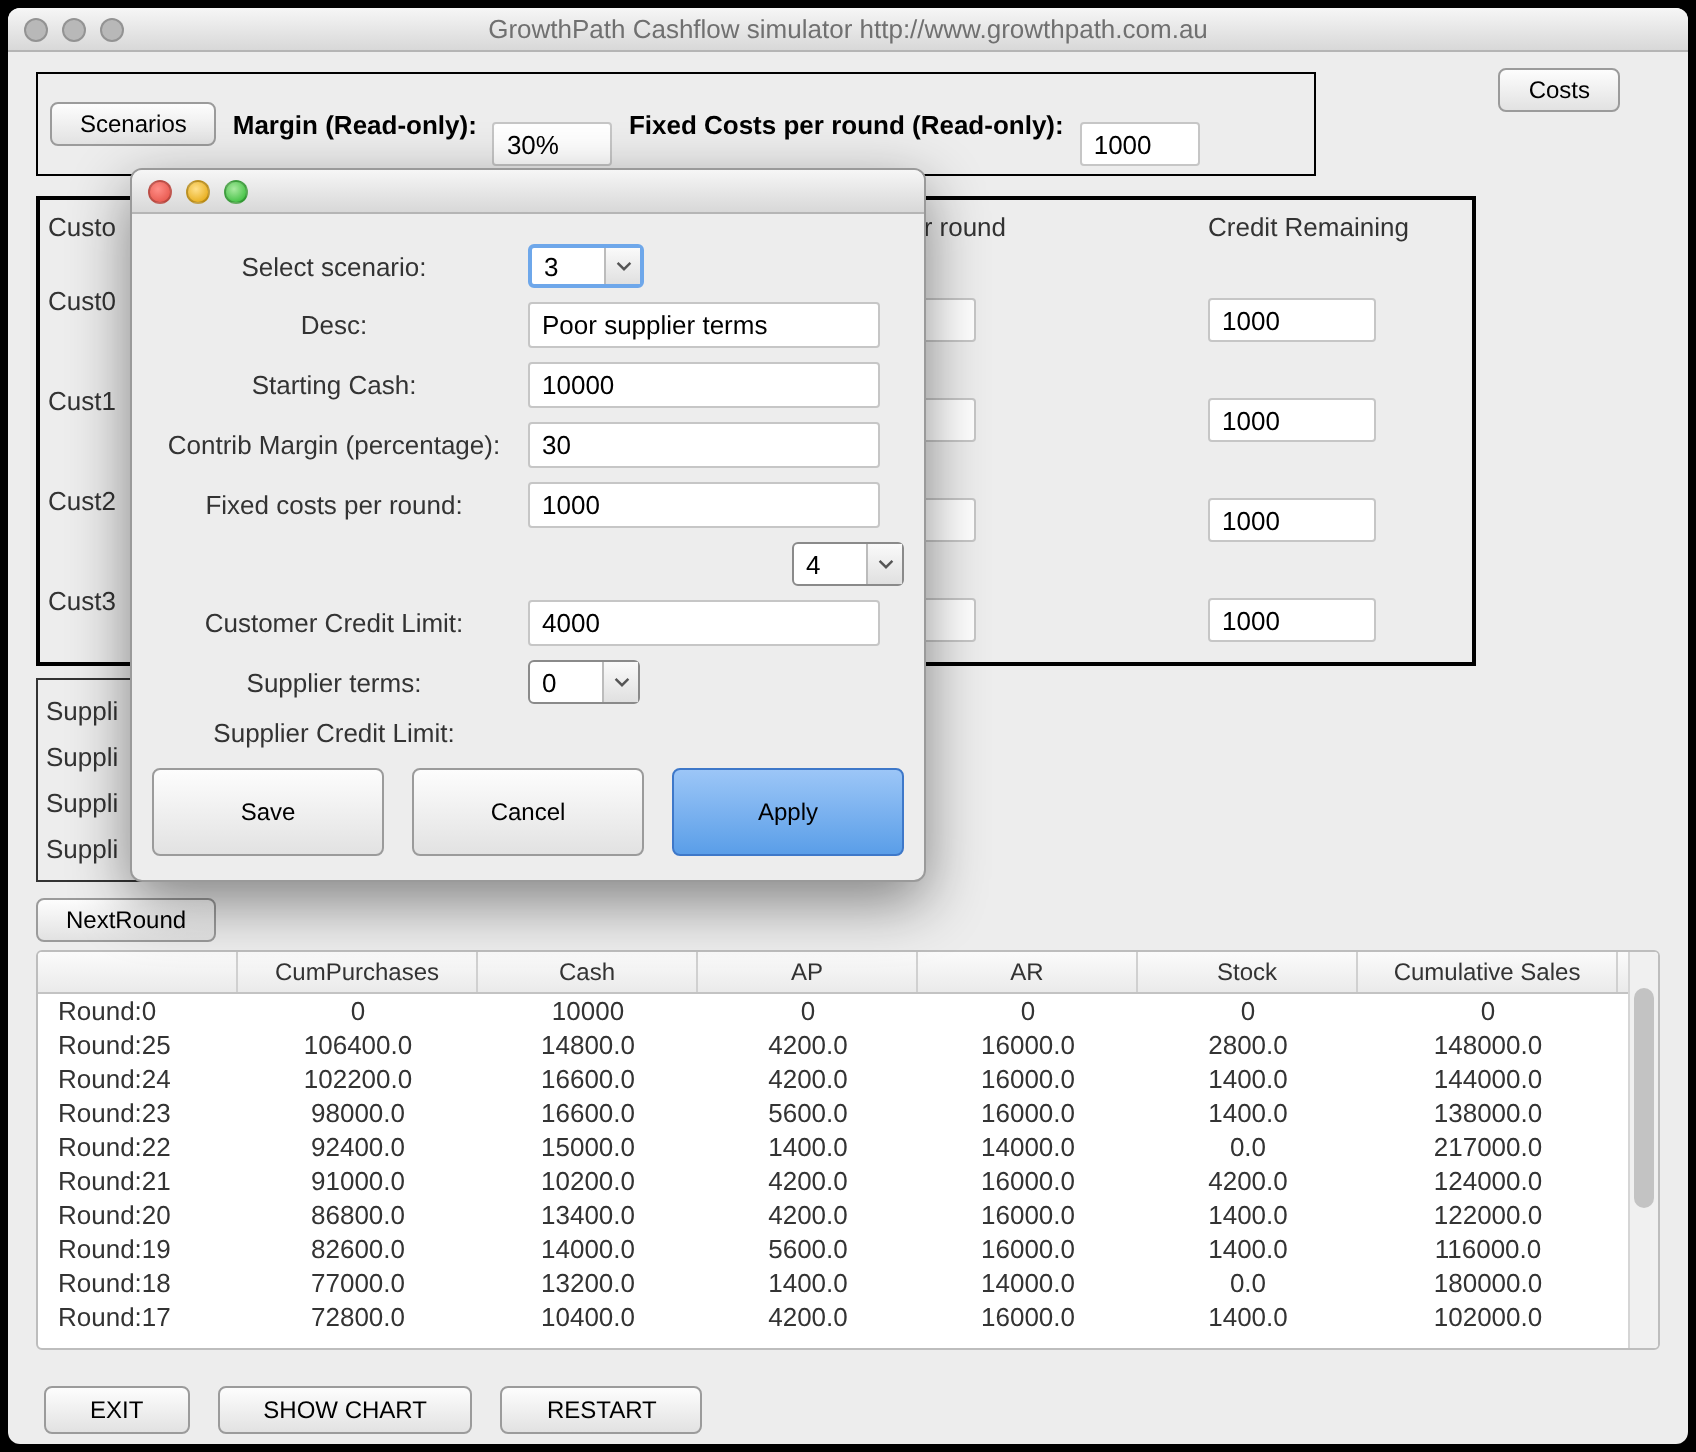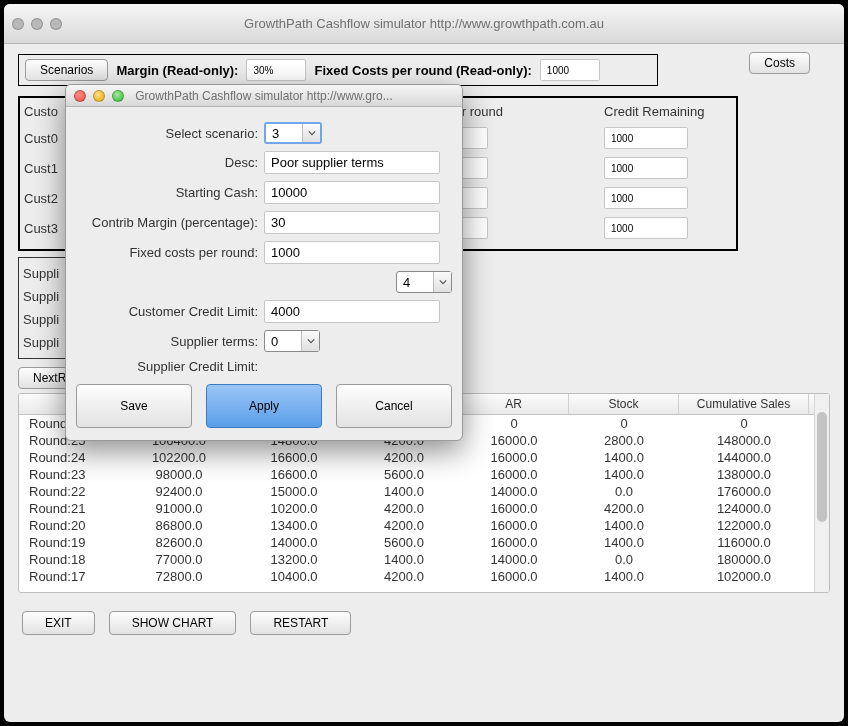--- a/index.html
+++ b/index.html
@@ -15,21 +15,21 @@
   .main-window {
     position: absolute;
     left: 4px; top: 4px;
     width: 840px; height: 718px;
     background: #ededed;
     border-radius: 6px;
     box-shadow: 0 0 8px rgba(0,0,0,.5);
     overflow: hidden;
   }
   .titlebar {
-    height: 40px;
+    height: 22px;
     background: linear-gradient(#f6f6f6,#d8d8d8);
     border-bottom: 1px solid #b5b5b5;
     display: flex;
     align-items: center;
     padding: 0 8px;
     position: relative;
   }
   .traffic { display: flex; gap: 7px; }
   .dot { width: 12px; height: 12px; border-radius: 50%; border:1px solid rgba(0,0,0,.2); }
   .dot.r { background: radial-gradient(circle at 40% 35%,#ff8e87,#e24d42); }
@@ -57,21 +57,21 @@
   }
   .btn.primary{
     background: linear-gradient(#9cc6f7,#5a9ee8);
     border-color:#3e78c9;
     color:#000;
   }
   .help-holder{ position:absolute; right:20px; top:38px; }
   .lbl{ color:#000000;font-weight:bold; }
   .inp{
     background:#fff; border:1px solid #c6c6c6; border-radius:2px;
-    padding:2px 6px; font-size:10px; height:22px;
+    padding:2px 6px; font-size:13px; height:22px;margin-top:20px;
   }
   .small{ width:60px; }
   
   .cust-panel{
     margin-top:10px;
     border:2px solid #000;
     width:720px;
     padding:2px 4px 6px 4px;
     position:relative;
   }
@@ -151,21 +151,21 @@
     box-shadow:0 10px 30px rgba(0,0,0,.45);
     border:1px solid #9a9a9a;
     overflow:hidden;
   }
   .dialog .titlebar{ height:22px; }
   .dialog .dbody{ padding:8px 10px 12px 10px; }
   .frow{
     display:flex; align-items:center; margin:7px 0;
   }
   .frow .flabel{
-    width:188px; text-align:right; padding-right:6px; color:#333;
+    width:188px; text-align:center; padding-right:6px; color:#333;
   }
   .frow .fval{ flex:1; }
   .combo{
     display:inline-flex; align-items:center;
     background:#fff; border:1px solid #8a8a8a; border-radius:3px;
     height:22px;
   }
   .combo.sel{ border:2px solid #6ea7ea; }
   .combo input{
     border:none; outline:none; width:36px; padding:0 6px; font-size:13px; background:transparent;
@@ -319,21 +319,21 @@
             <div>1400.0</div>
             <div>138000.0</div>
           </div>
           <div class="trow">
             <div>Round:22</div>
             <div>92400.0</div>
             <div>15000.0</div>
             <div>1400.0</div>
             <div>14000.0</div>
             <div>0.0</div>
-            <div>176000.0</div>
+            <div>217000.0</div>
           </div>
           <div class="trow">
             <div>Round:21</div>
             <div>91000.0</div>
             <div>10200.0</div>
             <div>4200.0</div>
             <div>16000.0</div>
             <div>4200.0</div>
             <div>124000.0</div>
           </div>
@@ -387,21 +387,20 @@
   </div>
 </div>
 
 <div class="dialog">
   <div class="titlebar">
     <div class="traffic">
       <div class="dot r"></div>
       <div class="dot y"></div>
       <div class="dot g"></div>
     </div>
-    <div class="title-txt" style="font-size:12px;">GrowthPath Cashflow simulator http://www.gro...</div>
   </div>
   <div class="dbody">
     <div class="frow">
       <div class="flabel">Select scenario:</div>
       <div class="fval">
         <span class="combo sel">
           <input value="3" style="">
           <span class="arrow">
               <svg viewBox="0 0 10 10">
                 <path d="M1 3l4 4 4-4" fill="none" stroke="#555" stroke-width="1.5"></path>
@@ -453,17 +452,17 @@
               </svg>
             </span>
         </span>
       </div>
     </div>
     <div class="frow">
       <div class="flabel">Supplier Credit Limit:</div>
     </div>
     <div class="dlg-btns">
       <button class="btn">Save</button>
+      <button class="btn">Cancel</button>
       <button class="btn primary">Apply</button>
-      <button class="btn">Cancel</button>
     </div>
   </div>
 </div>
 
 </body></html>

